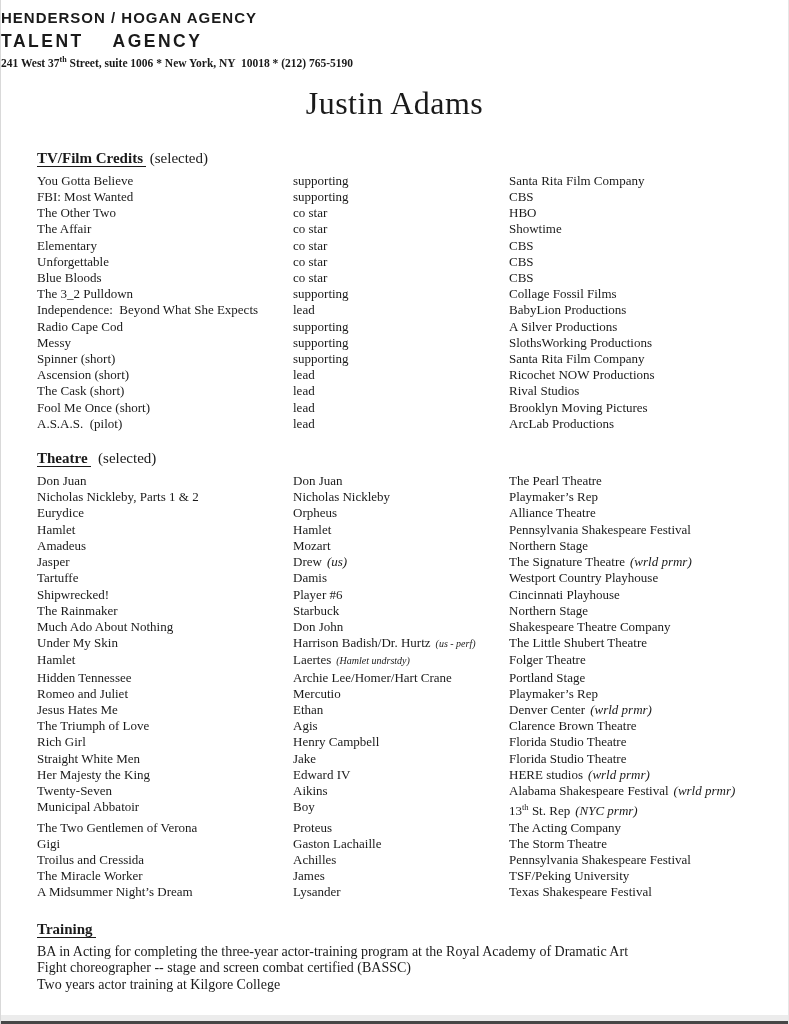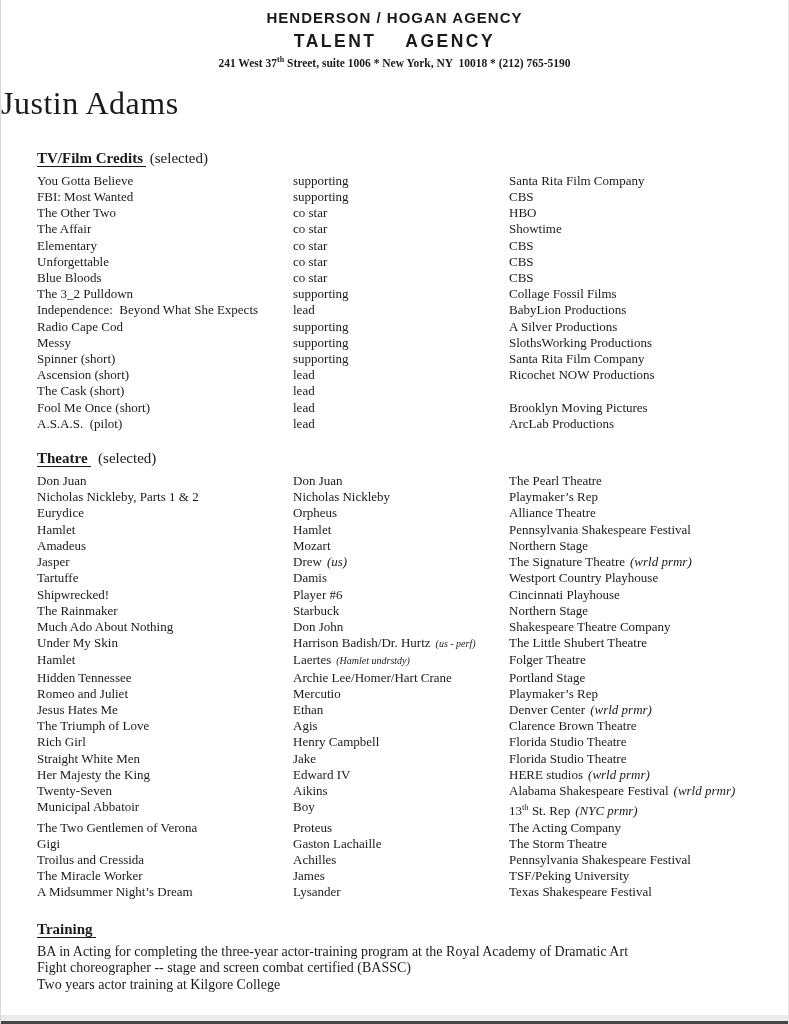--- a/index.html
+++ b/index.html
@@ -7,37 +7,37 @@
   .page {
     position:relative;
     width:789px; height:1024px;
     background:#ffffff;
     color:#1a1a1a;
     font-family:"Liberation Serif", serif;
     overflow:hidden;
     border-left:1px solid #d9d9d9;
     border-right:1px solid #e6e6e6;
   }
-  .letterhead { text-align:center; padding-top:9px; }
+  .letterhead { text-align:left; padding-top:9px; }
   .agency-name {
     font-family:"Liberation Sans", sans-serif;
     font-weight:bold; font-size:15px; letter-spacing:1px;
   }
   .agency-type {
     font-family:"Liberation Sans", sans-serif;
     font-weight:bold; font-size:17.5px; letter-spacing:2.5px;
     margin-top:5px; white-space:pre;
   }
   .agency-address {
     font-family:"Liberation Serif", serif;
     font-weight:bold; font-size:11.5px; margin-top:3px; white-space:pre-wrap;
   }
   .agency-address sup { font-size:8px; }
   .talent-name {
-    font-size:32px; font-weight:normal;
+    text-align:center; font-size:32px; font-weight:normal;
     margin-top:16px; letter-spacing:0.5px;
   }
   .section { padding-left:36px; padding-right:34px; }
   .tv-section { margin-top:26px; }
   .theatre-section { margin-top:16px; }
   .training-section { margin-top:18px; }
   .sec-head { font-size:15px; margin-bottom:5px; line-height:20px; }
   .sec-head .main { font-weight:bold; border-bottom:1.5px solid #1a1a1a; padding-right:3px; }
   .sec-head .suffix { font-weight:normal; white-space:pre; }
   .row {
@@ -131,20 +131,21 @@
           <div class="c3">Santa Rita Film Company</div>
         </div>
         <div class="row">
           <div class="c1">Ascension (short)</div>
           <div class="c2">lead</div>
           <div class="c3">Ricochet NOW Productions</div>
         </div>
         <div class="row">
           <div class="c1">The Cask (short)</div>
           <div class="c2">lead</div>
+          <div class="c3">Rival Studios</div>
         </div>
         <div class="row">
           <div class="c1">Fool Me Once (short)</div>
           <div class="c2">lead</div>
           <div class="c3">Brooklyn Moving Pictures</div>
         </div>
         <div class="row">
           <div class="c1">A.S.A.S.  (pilot)</div>
           <div class="c2">lead</div>
           <div class="c3">ArcLab Productions</div>

